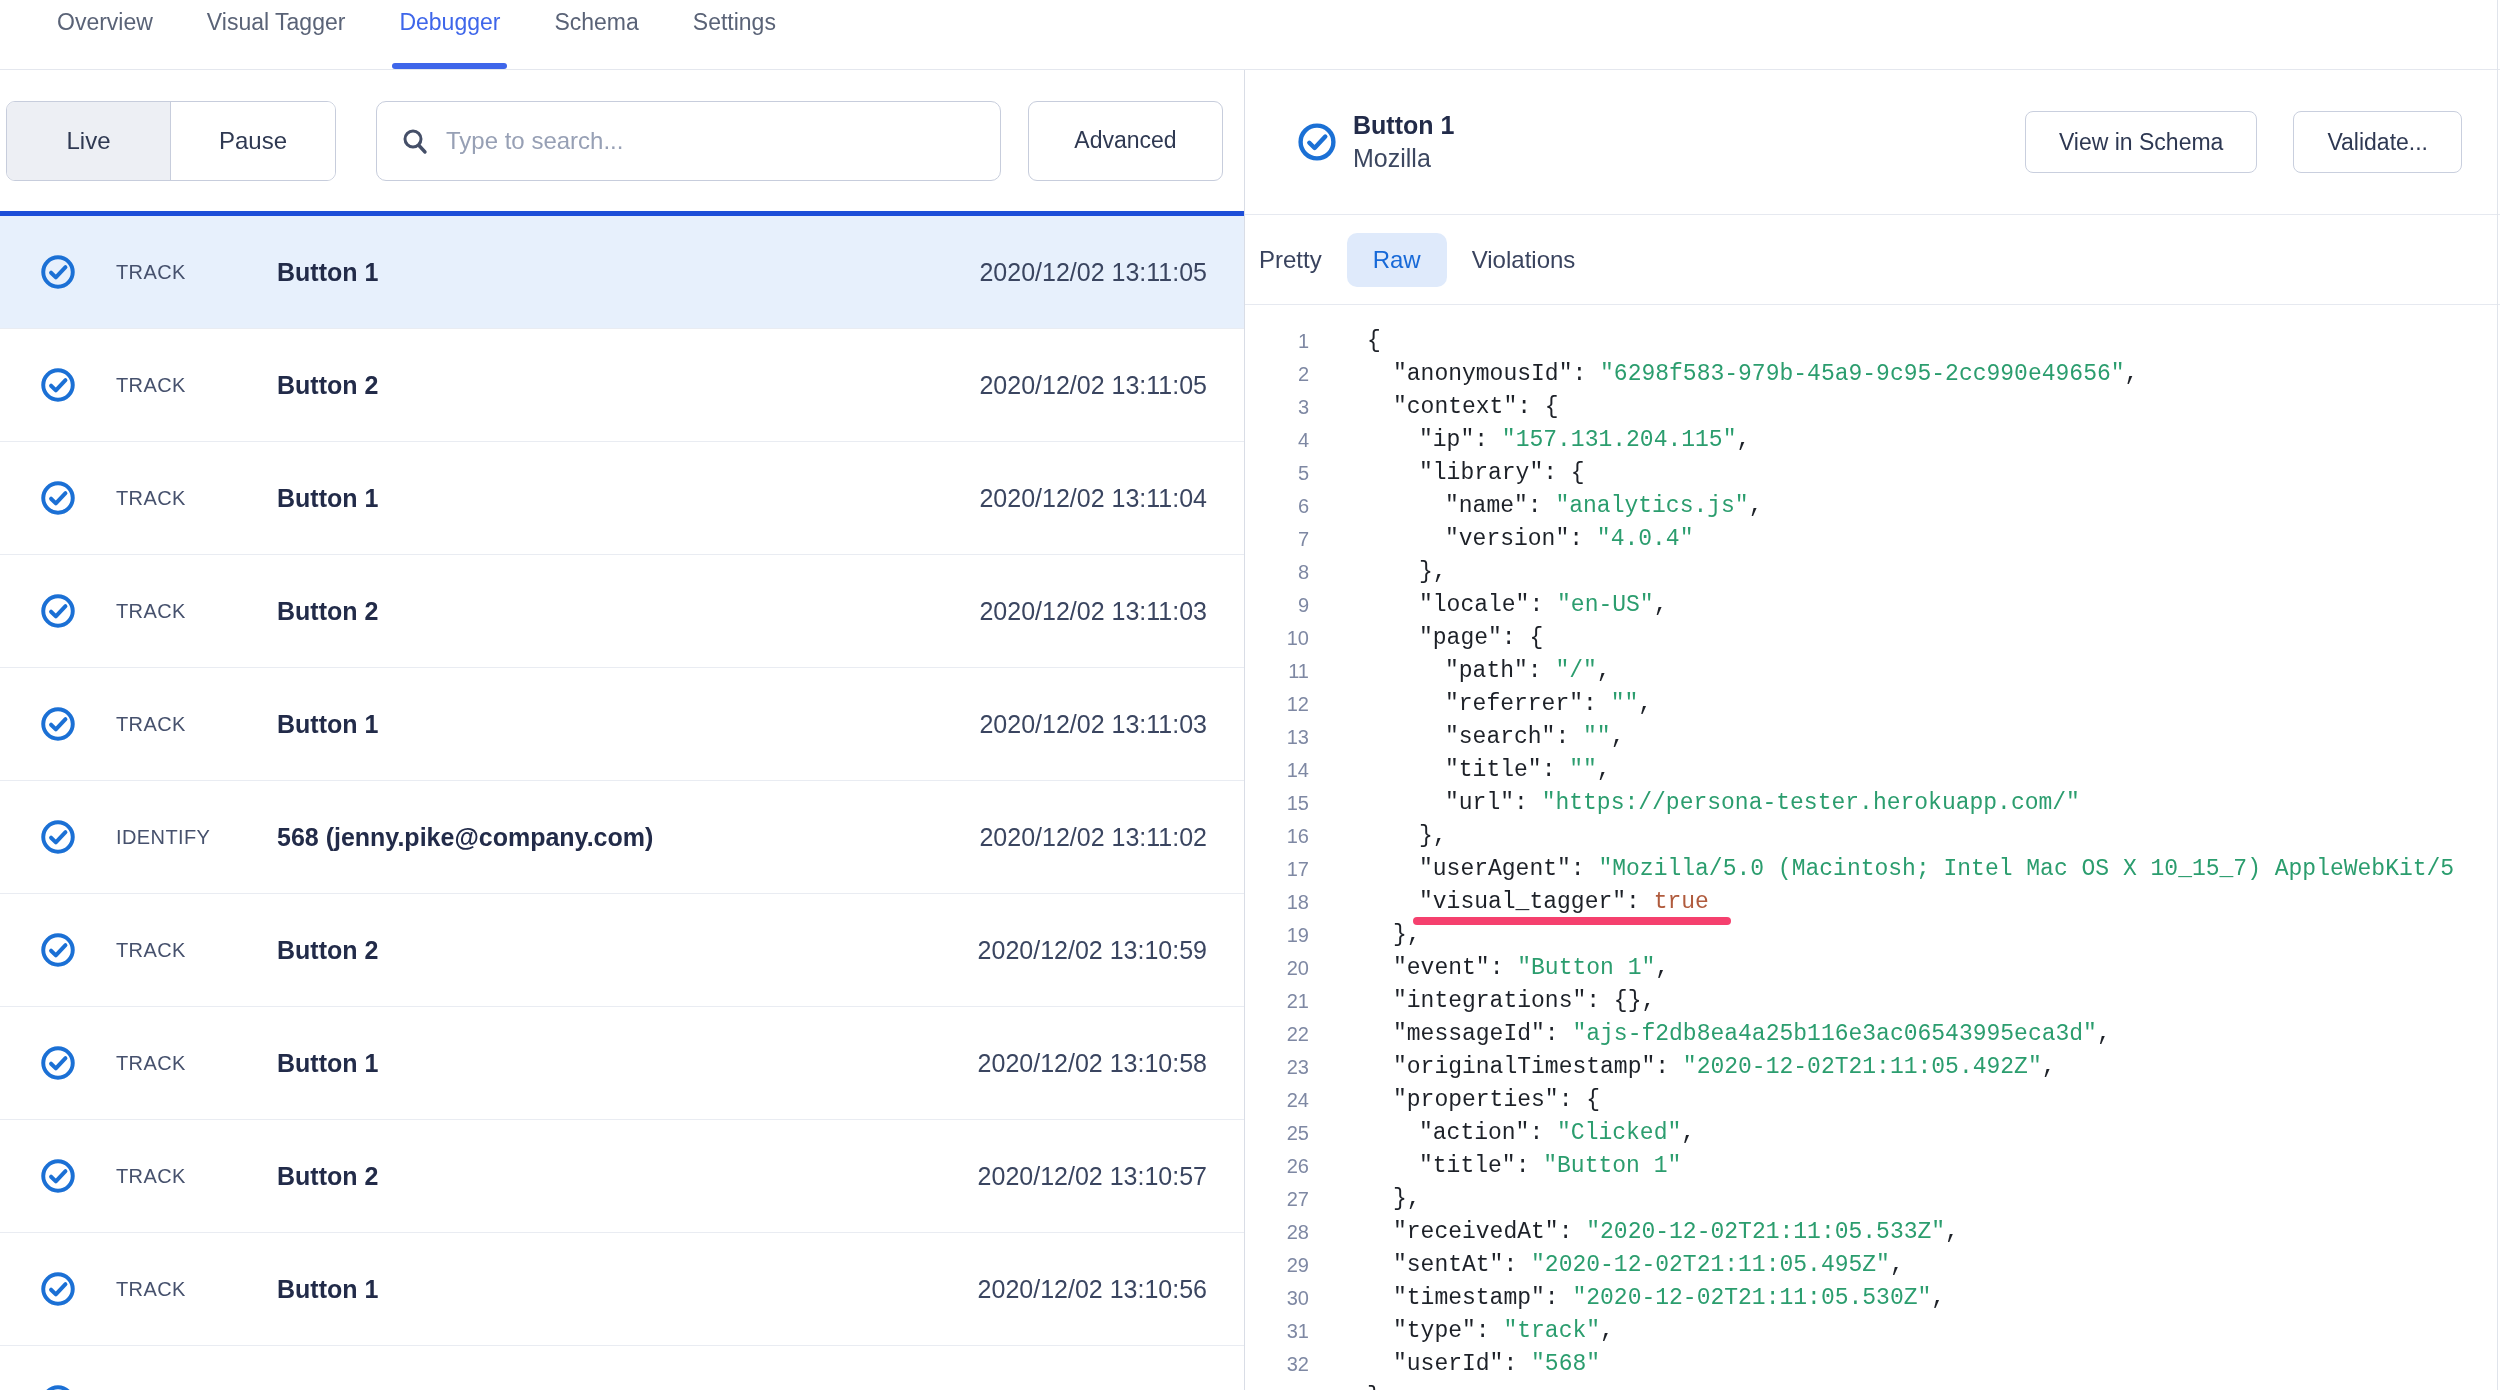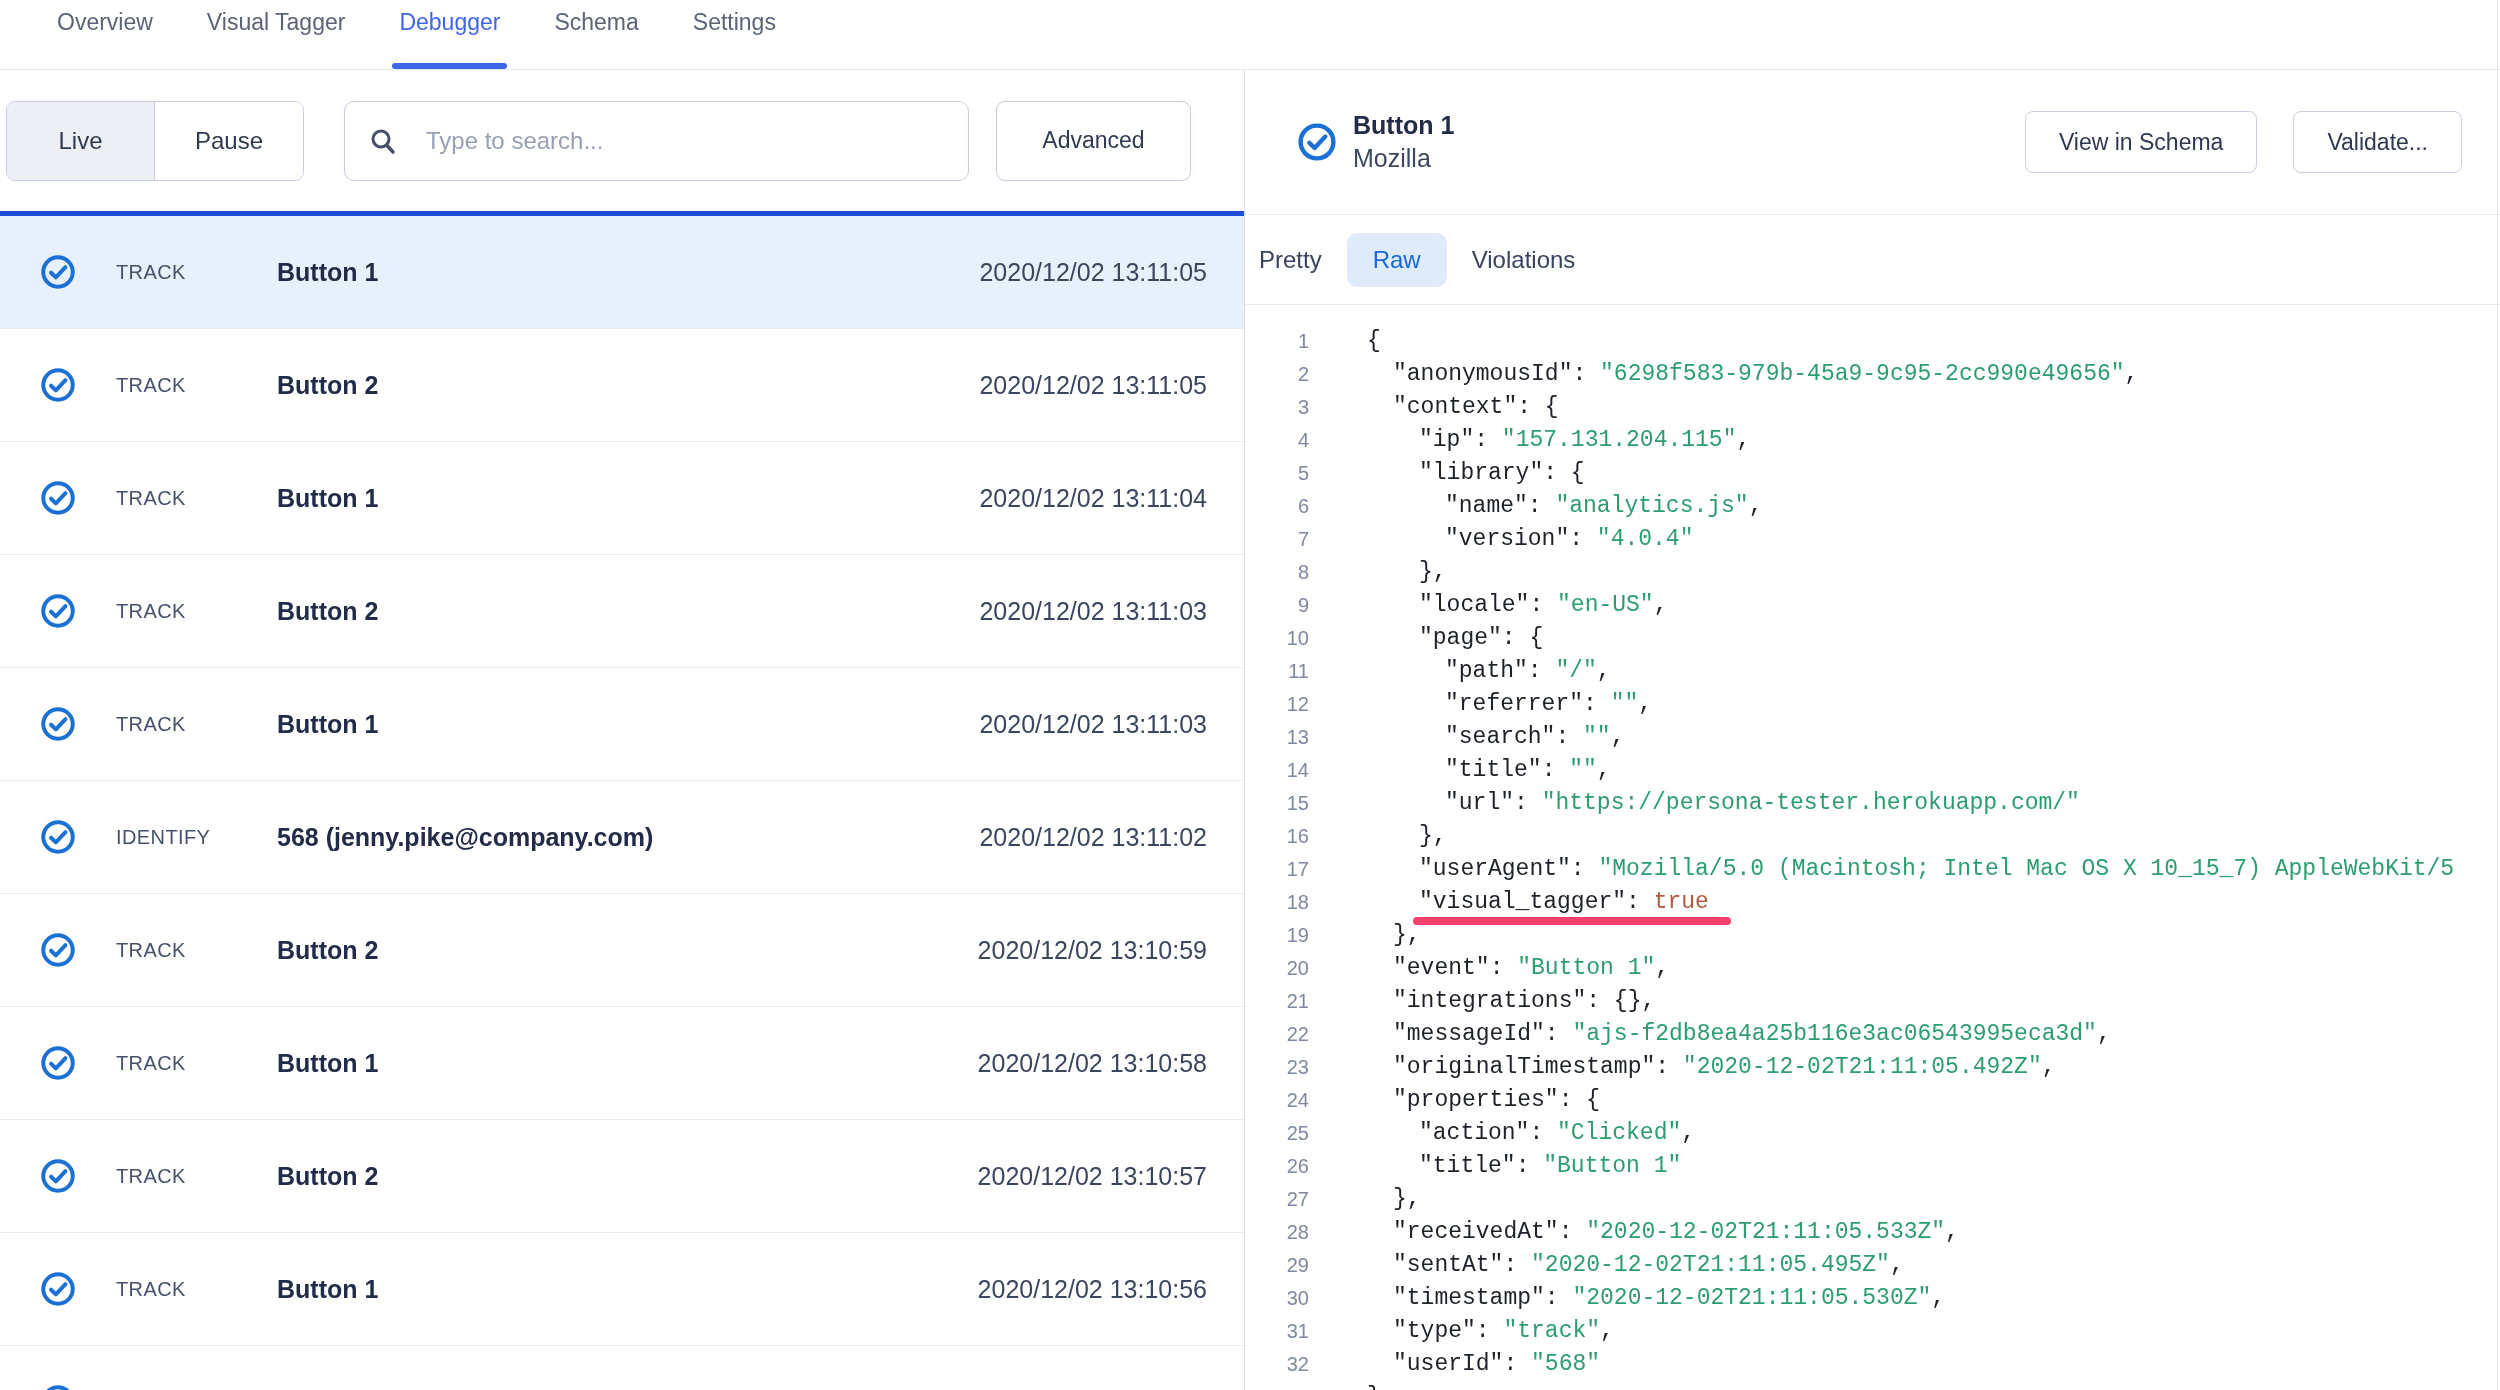--- a/index.html
+++ b/index.html
@@ -16,28 +16,28 @@
             height:6px;border-radius:3px;background:#3e66ea;}
 
   .body{display:flex;height:1320px;}
 
   
   .left-panel{width:1245px;flex:none;box-sizing:border-box;border-right:1px solid #d9dde6;
               display:flex;flex-direction:column;background:#fff;}
   .toolbar{height:141px;flex:none;display:flex;align-items:center;padding-left:6px;}
   .segmented{display:flex;height:80px;box-sizing:border-box;border:1px solid #c7cddc;
              border-radius:9px;overflow:hidden;background:#fff;}
-  .seg{width:148px;border:none;font-family:inherit;font-size:24px;color:#2f3952;
+  .seg{width:164px;border:none;font-family:inherit;font-size:24px;color:#2f3952;
        background:#fff;display:flex;align-items:center;justify-content:center;cursor:pointer;}
   .seg.live{background:#edeff4;border-right:1px solid #c7cddc;}
   .searchbox{margin-left:40px;width:625px;height:80px;box-sizing:border-box;
              border:1px solid #c7cddc;border-radius:10px;display:flex;align-items:center;
              padding:0 24px;gap:15px;background:#fff;}
   .searchbox input{flex:1;border:none;outline:none;font-family:inherit;font-size:24px;
-             color:#2f3952;background:transparent;margin-left:12px;}
+             color:#2f3952;background:transparent;}
   .searchbox input::placeholder{color:#97a0b5;}
   .btn-advanced{margin-left:27px;width:195px;height:80px;box-sizing:border-box;
              border:1px solid #c7cddc;border-radius:9px;background:#fff;font-family:inherit;
              font-size:23px;color:#2f3952;cursor:pointer;}
 
   .event-list{flex:1;overflow:hidden;border-top:5px solid #1d4ed8;}
   .event-row{height:113px;box-sizing:border-box;display:flex;align-items:center;
              padding:0 37px 0 40px;border-bottom:1px solid #e9ecf2;background:#fff;cursor:pointer;}
   .event-row.selected{background:#e7f0fc;}
   .row-check{width:36px;height:36px;flex:none;margin-right:40px;display:flex;}

